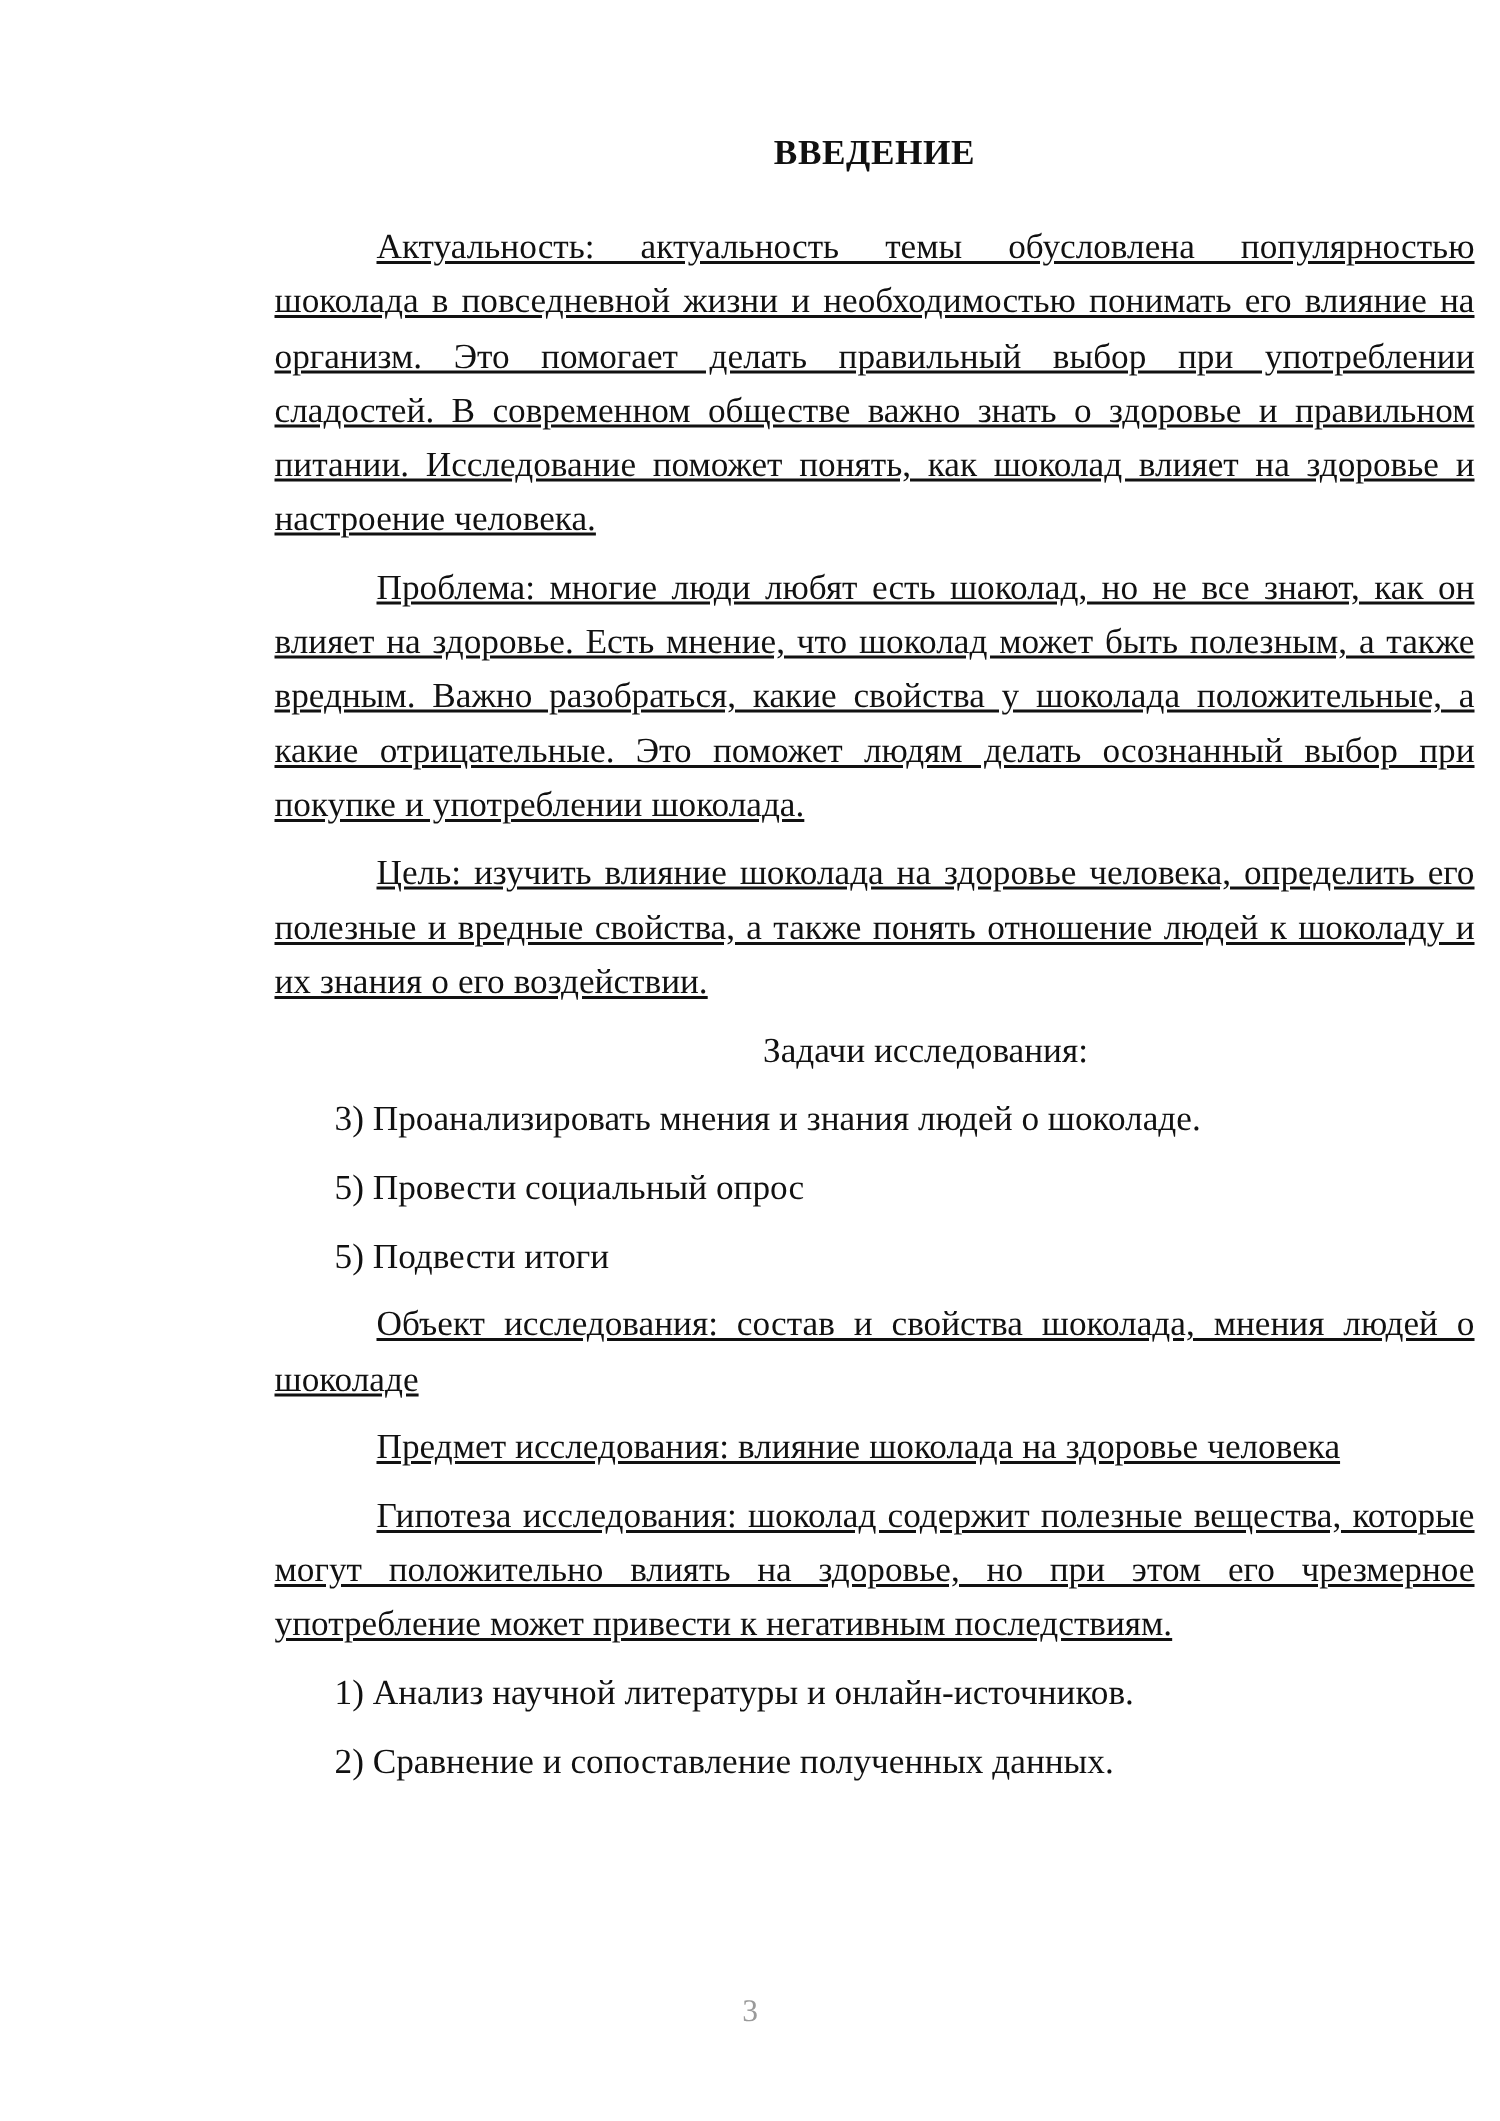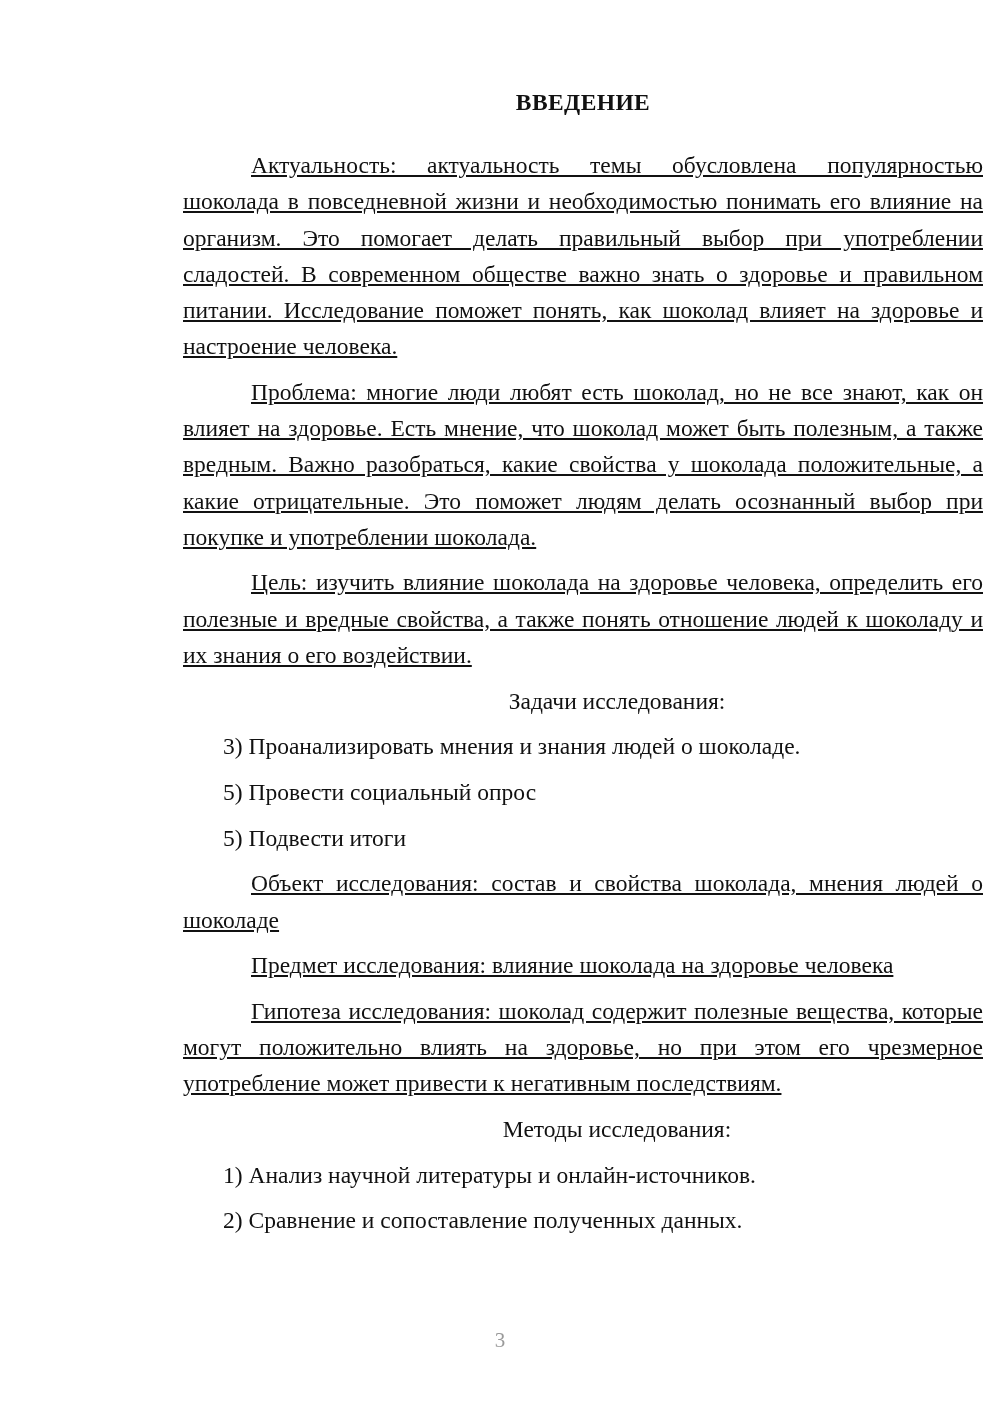--- a/index.html
+++ b/index.html
@@ -94,21 +94,20 @@
     <p class="list-item">3) Проанализировать мнения и знания людей о шоколаде.</p>
     <p class="list-item">5) Провести социальный опрос</p>
     <p class="list-item">5) Подвести итоги</p>
 
     <p class="para">Объект исследования: состав и свойства шоколада, мнения людей о шоколаде</p>
 
     <p class="para">Предмет исследования: влияние шоколада на здоровье человека</p>
 
     <p class="para">Гипотеза исследования: шоколад содержит полезные вещества, которые могут положительно влиять на здоровье, но при этом его чрезмерное употребление может привести к негативным последствиям.</p>
 
-    <p class="label-line">Методы исследования:</p>
 
     <p class="list-item">1) Анализ научной литературы и онлайн-источников.</p>
     <p class="list-item">2) Сравнение и сопоставление полученных данных.</p>
 
   </div>
 
   <div class="page-number">3</div>
 
 </div>
 

